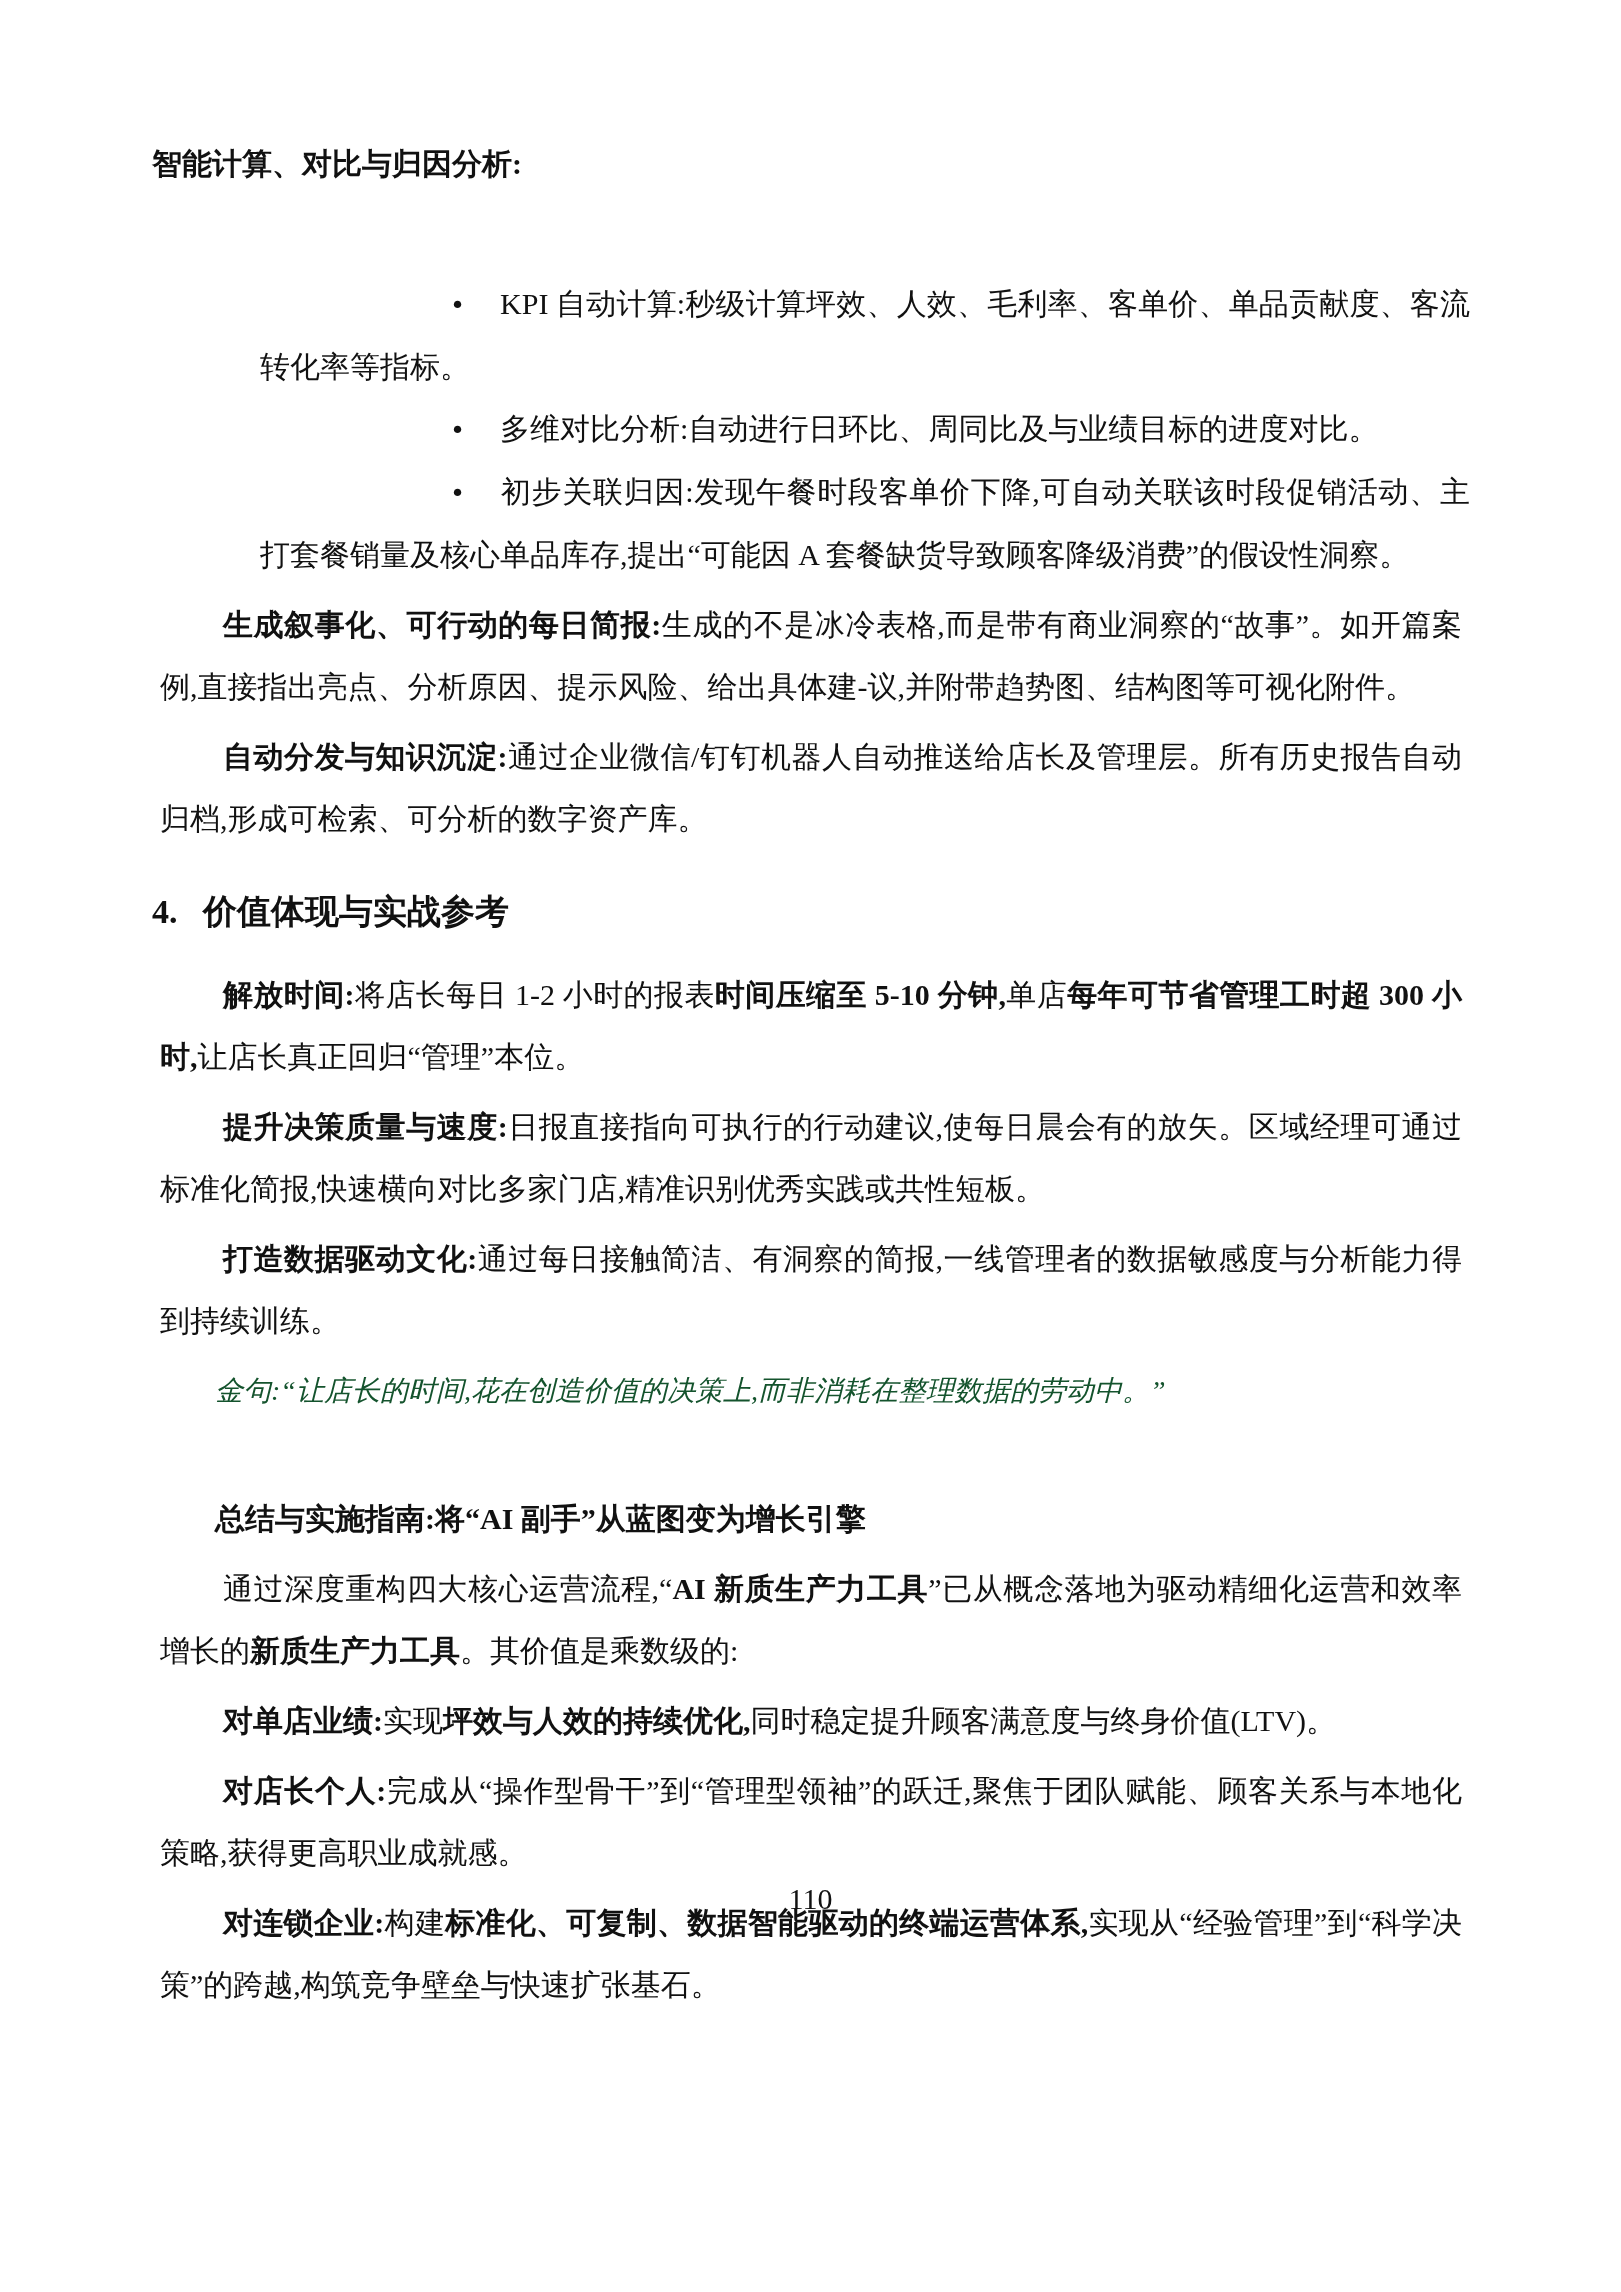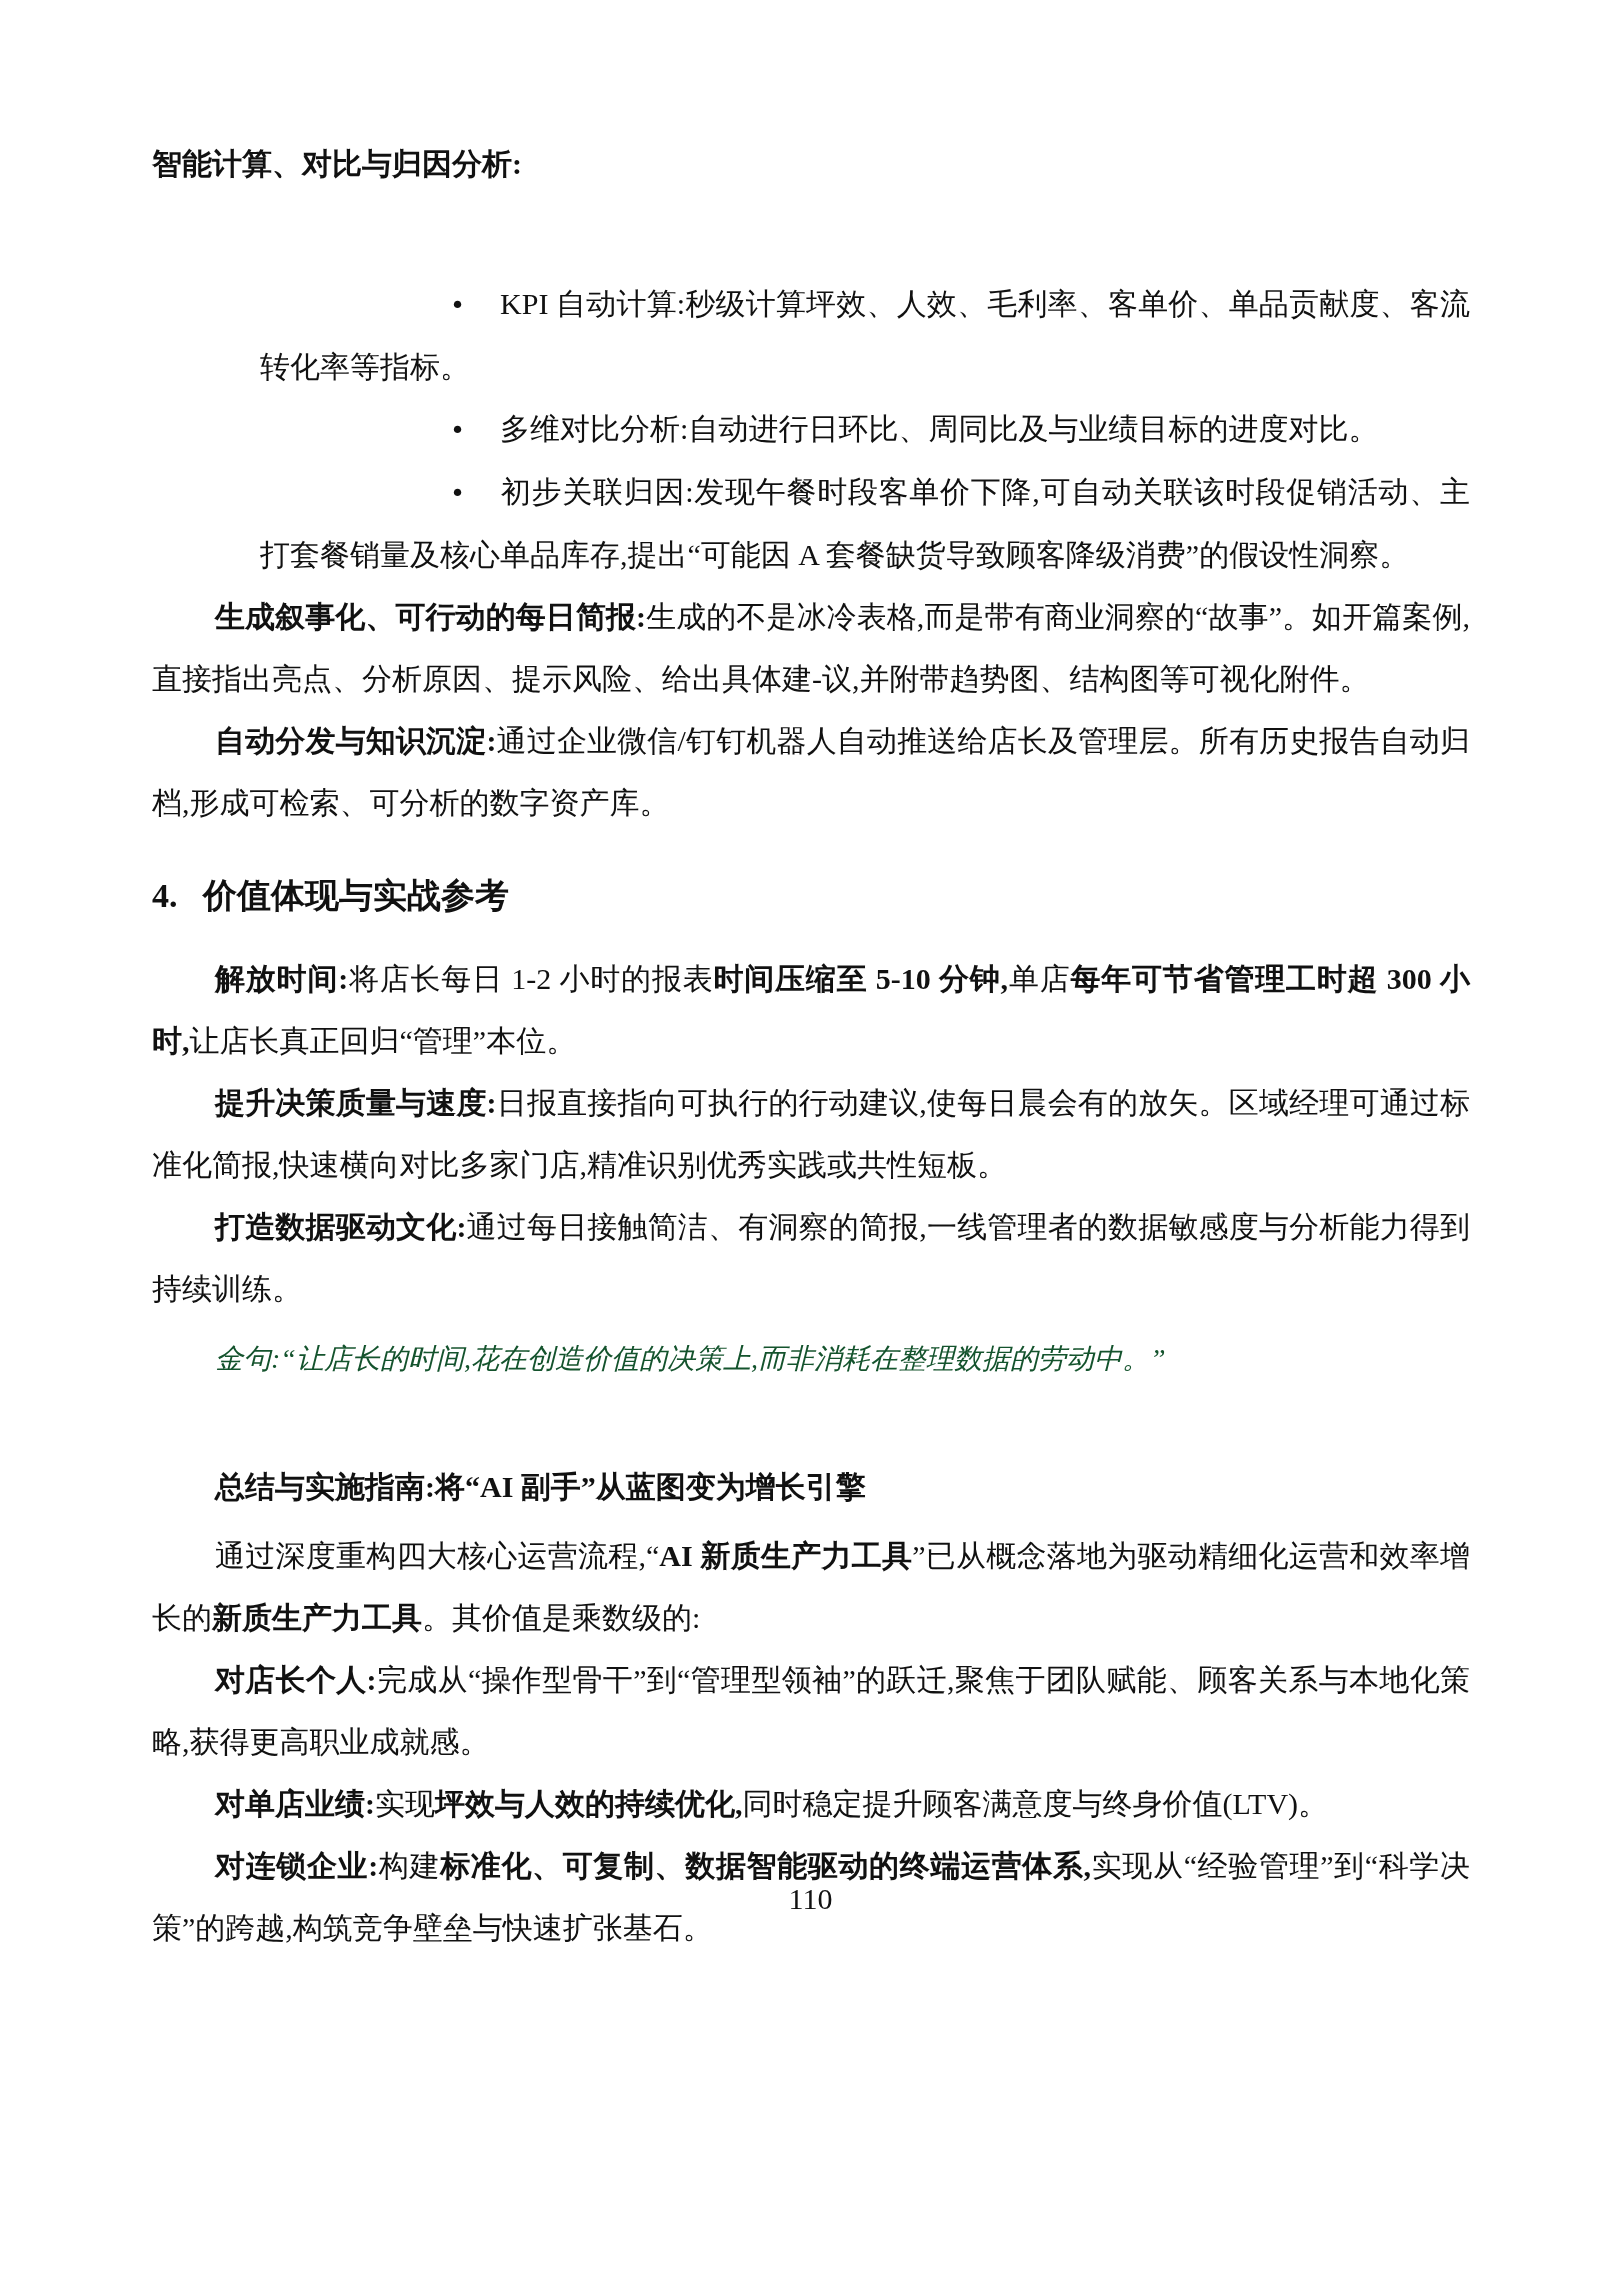--- a/index.html
+++ b/index.html
@@ -15,21 +15,21 @@
     background: #ffffff;
     box-sizing: border-box;
     padding: 133px 151px 0 152px;
     font-family: "Liberation Serif", "DejaVu Serif", serif;
     font-size: 30px;
     line-height: 62px;
     color: #111111;
     overflow: hidden;
   }
   .body-par {
-    margin: 0;
+    margin: 8px;
     text-align: justify;
     text-indent: 63px;
   }
   .body-par .b, .b { font-weight: 700; }
   .sec-heading {
     margin: 0;
     font-size: 30px;
     line-height: 62px;
     font-weight: 700;
   }
@@ -111,22 +111,22 @@
   <p class="body-par"><span class="b">打造数据驱动文化:</span><span>通过每日接触简洁、有洞察的简报,一线管理者的数据敏感度与分析能力得到持续训练。</span></p>
 
   <p class="quote-par">金句:“让店长的时间,花在创造价值的决策上,而非消耗在整理数据的劳动中。”</p>
 
   <p class="summary-heading">
     <span class="u">总结与实施指南:将“AI 副手”从蓝图变为增长引擎</span>
   </p>
 
   <p class="body-par"><span>通过深度重构四大核心运营流程,“</span><span class="b">AI 新质生产力工具</span><span>”已从概念落地为驱动精细化运营和</span><span>效率增长的</span><span class="b">新质生产力工具</span><span>。其价值是乘数级的:</span></p>
 
+  <p class="body-par"><span class="b">对单店业绩:</span><span>实现</span><span class="b">坪效与人效的持续优化,</span><span>同时稳定提升顾客满意度与终身价值(LTV)。</span></p>
+
   <p class="body-par"><span class="b">对店长个人:</span><span>完成从“操作型骨干”到“管理型领袖”的跃迁,聚焦于团队赋能、顾客关系与本地化策略,获得更高职业成就感。</span></p>
-
-  <p class="body-par"><span class="b">对单店业绩:</span><span>实现</span><span class="b">坪效与人效的持续优化,</span><span>同时稳定提升顾客满意度与终身价值(LTV)。</span></p>
 
   <p class="body-par"><span class="b">对连锁企业:</span><span>构建</span><span class="b">标准化、可复制、数据智能驱动的终端运营体系,</span><span>实现从“经验管理”到“科学决策”的跨越,构筑竞争壁垒与快速扩张基石。</span></p>
 
   <div class="page-footer">110</div>
 
 </div>
 
 
 </body></html>

